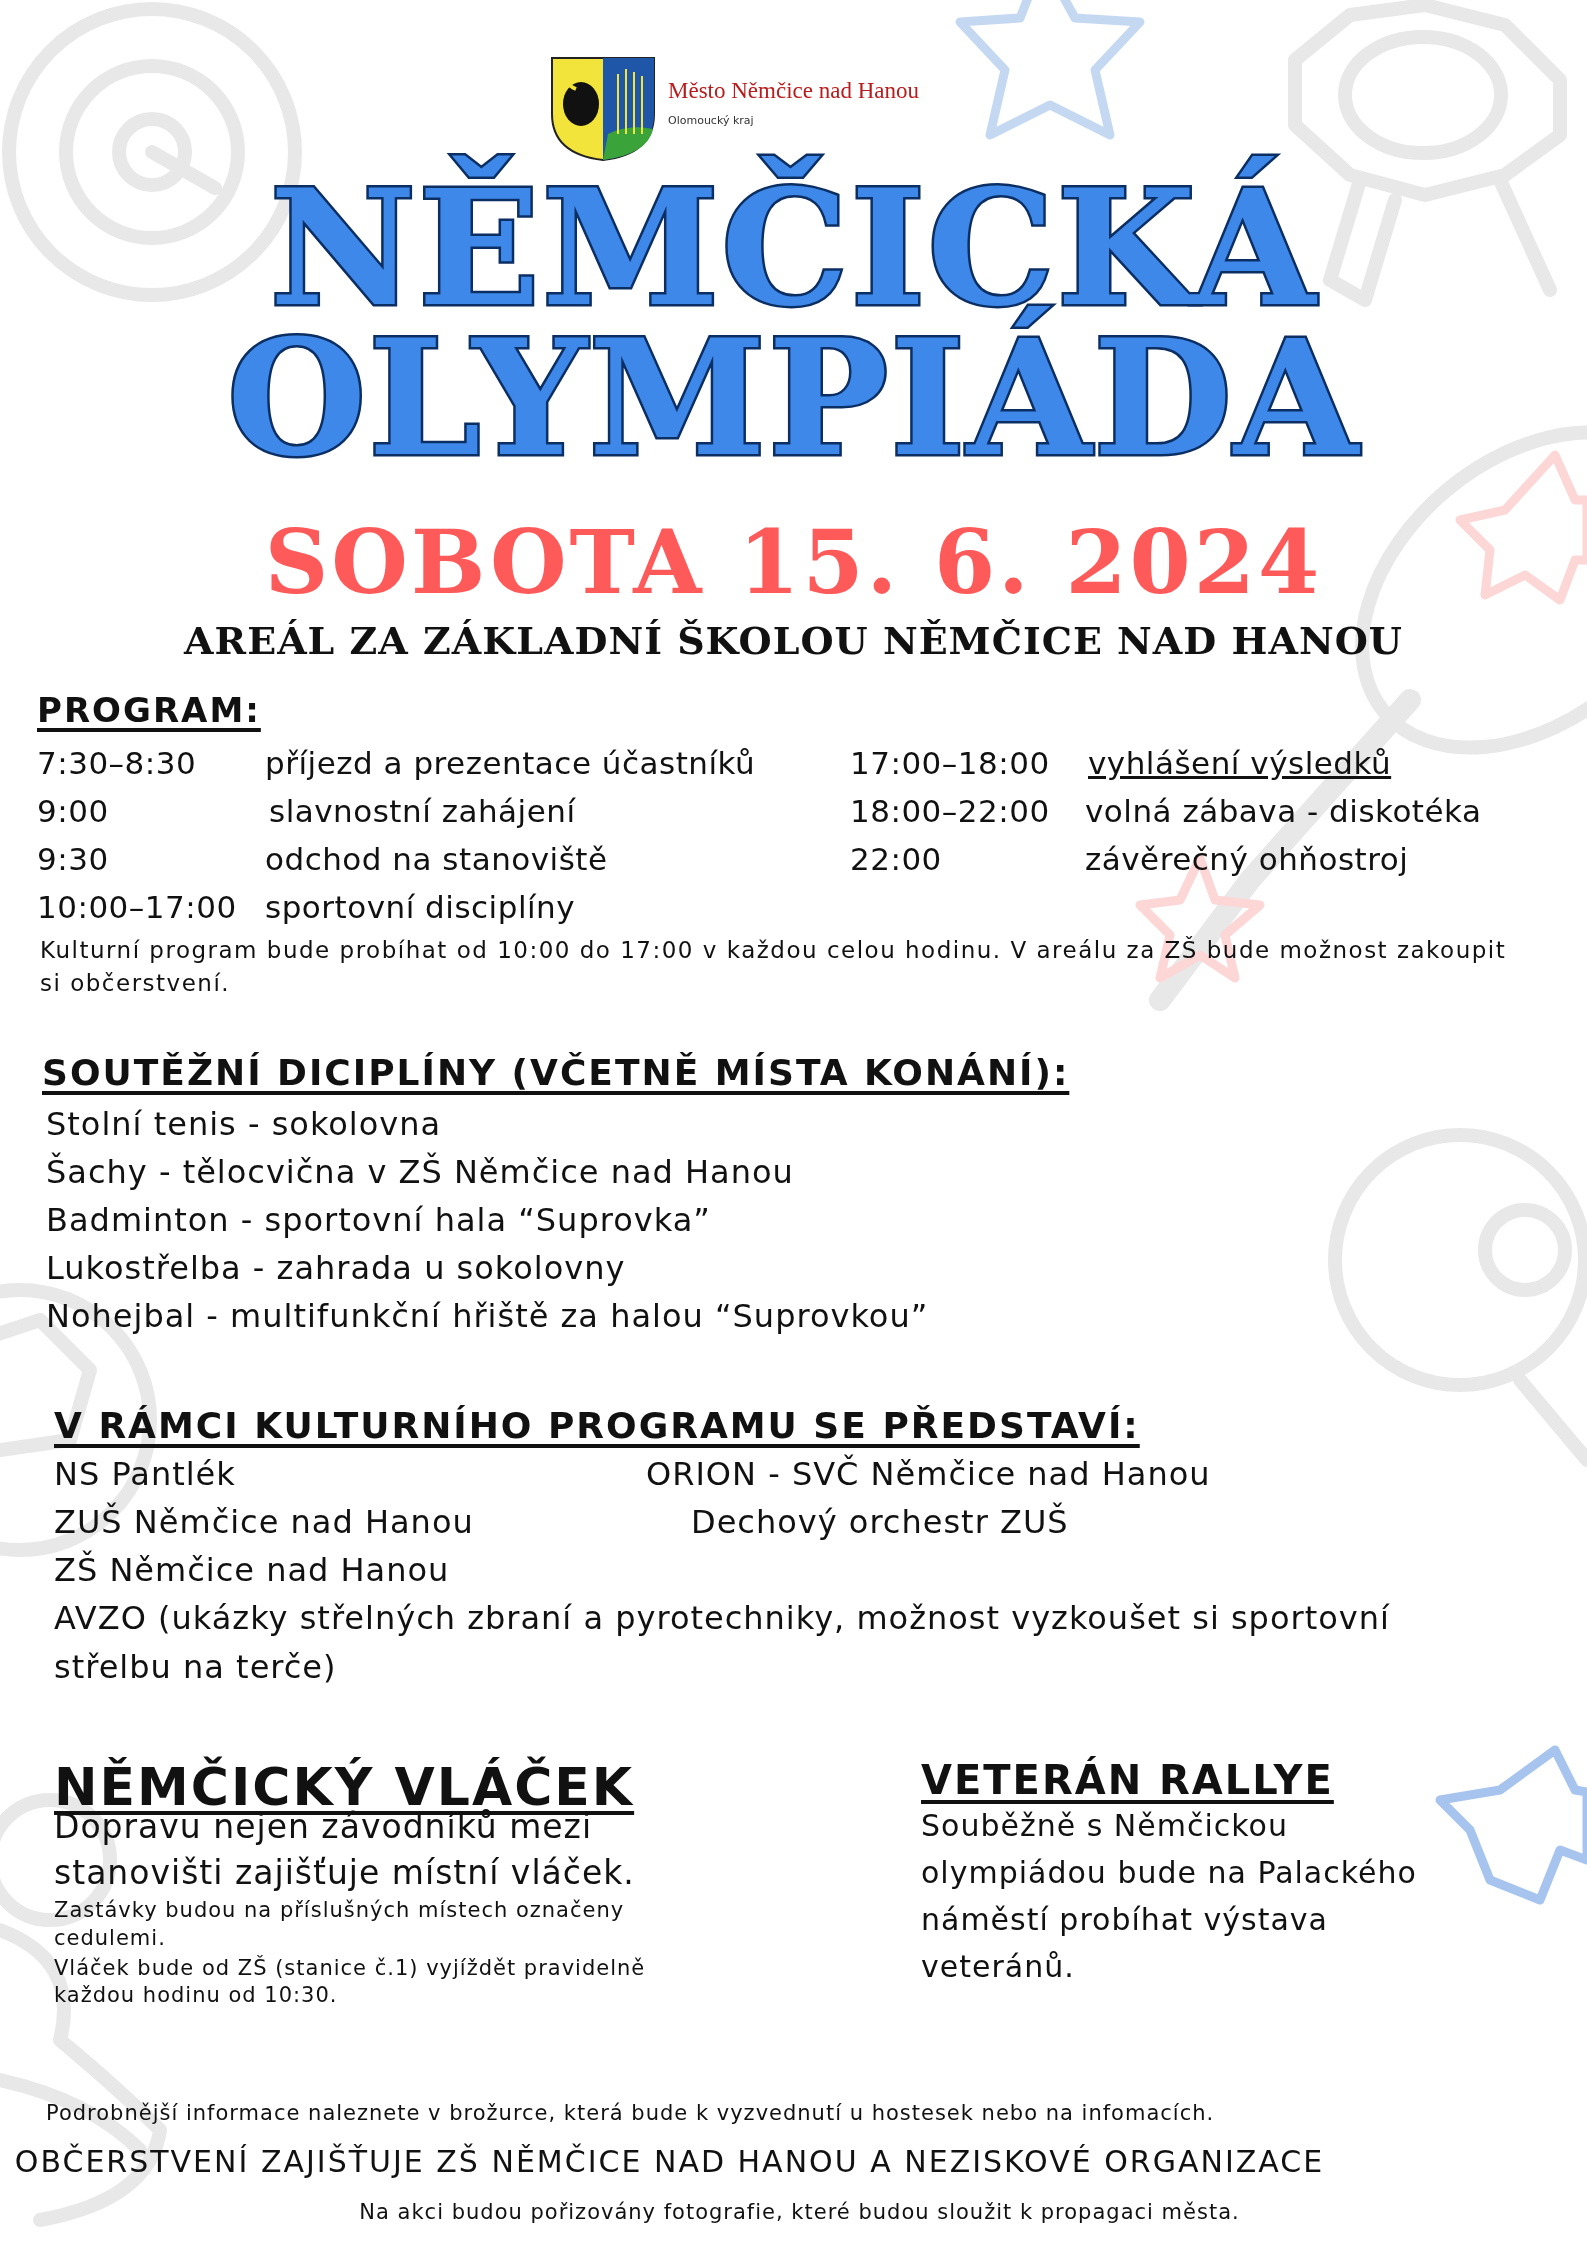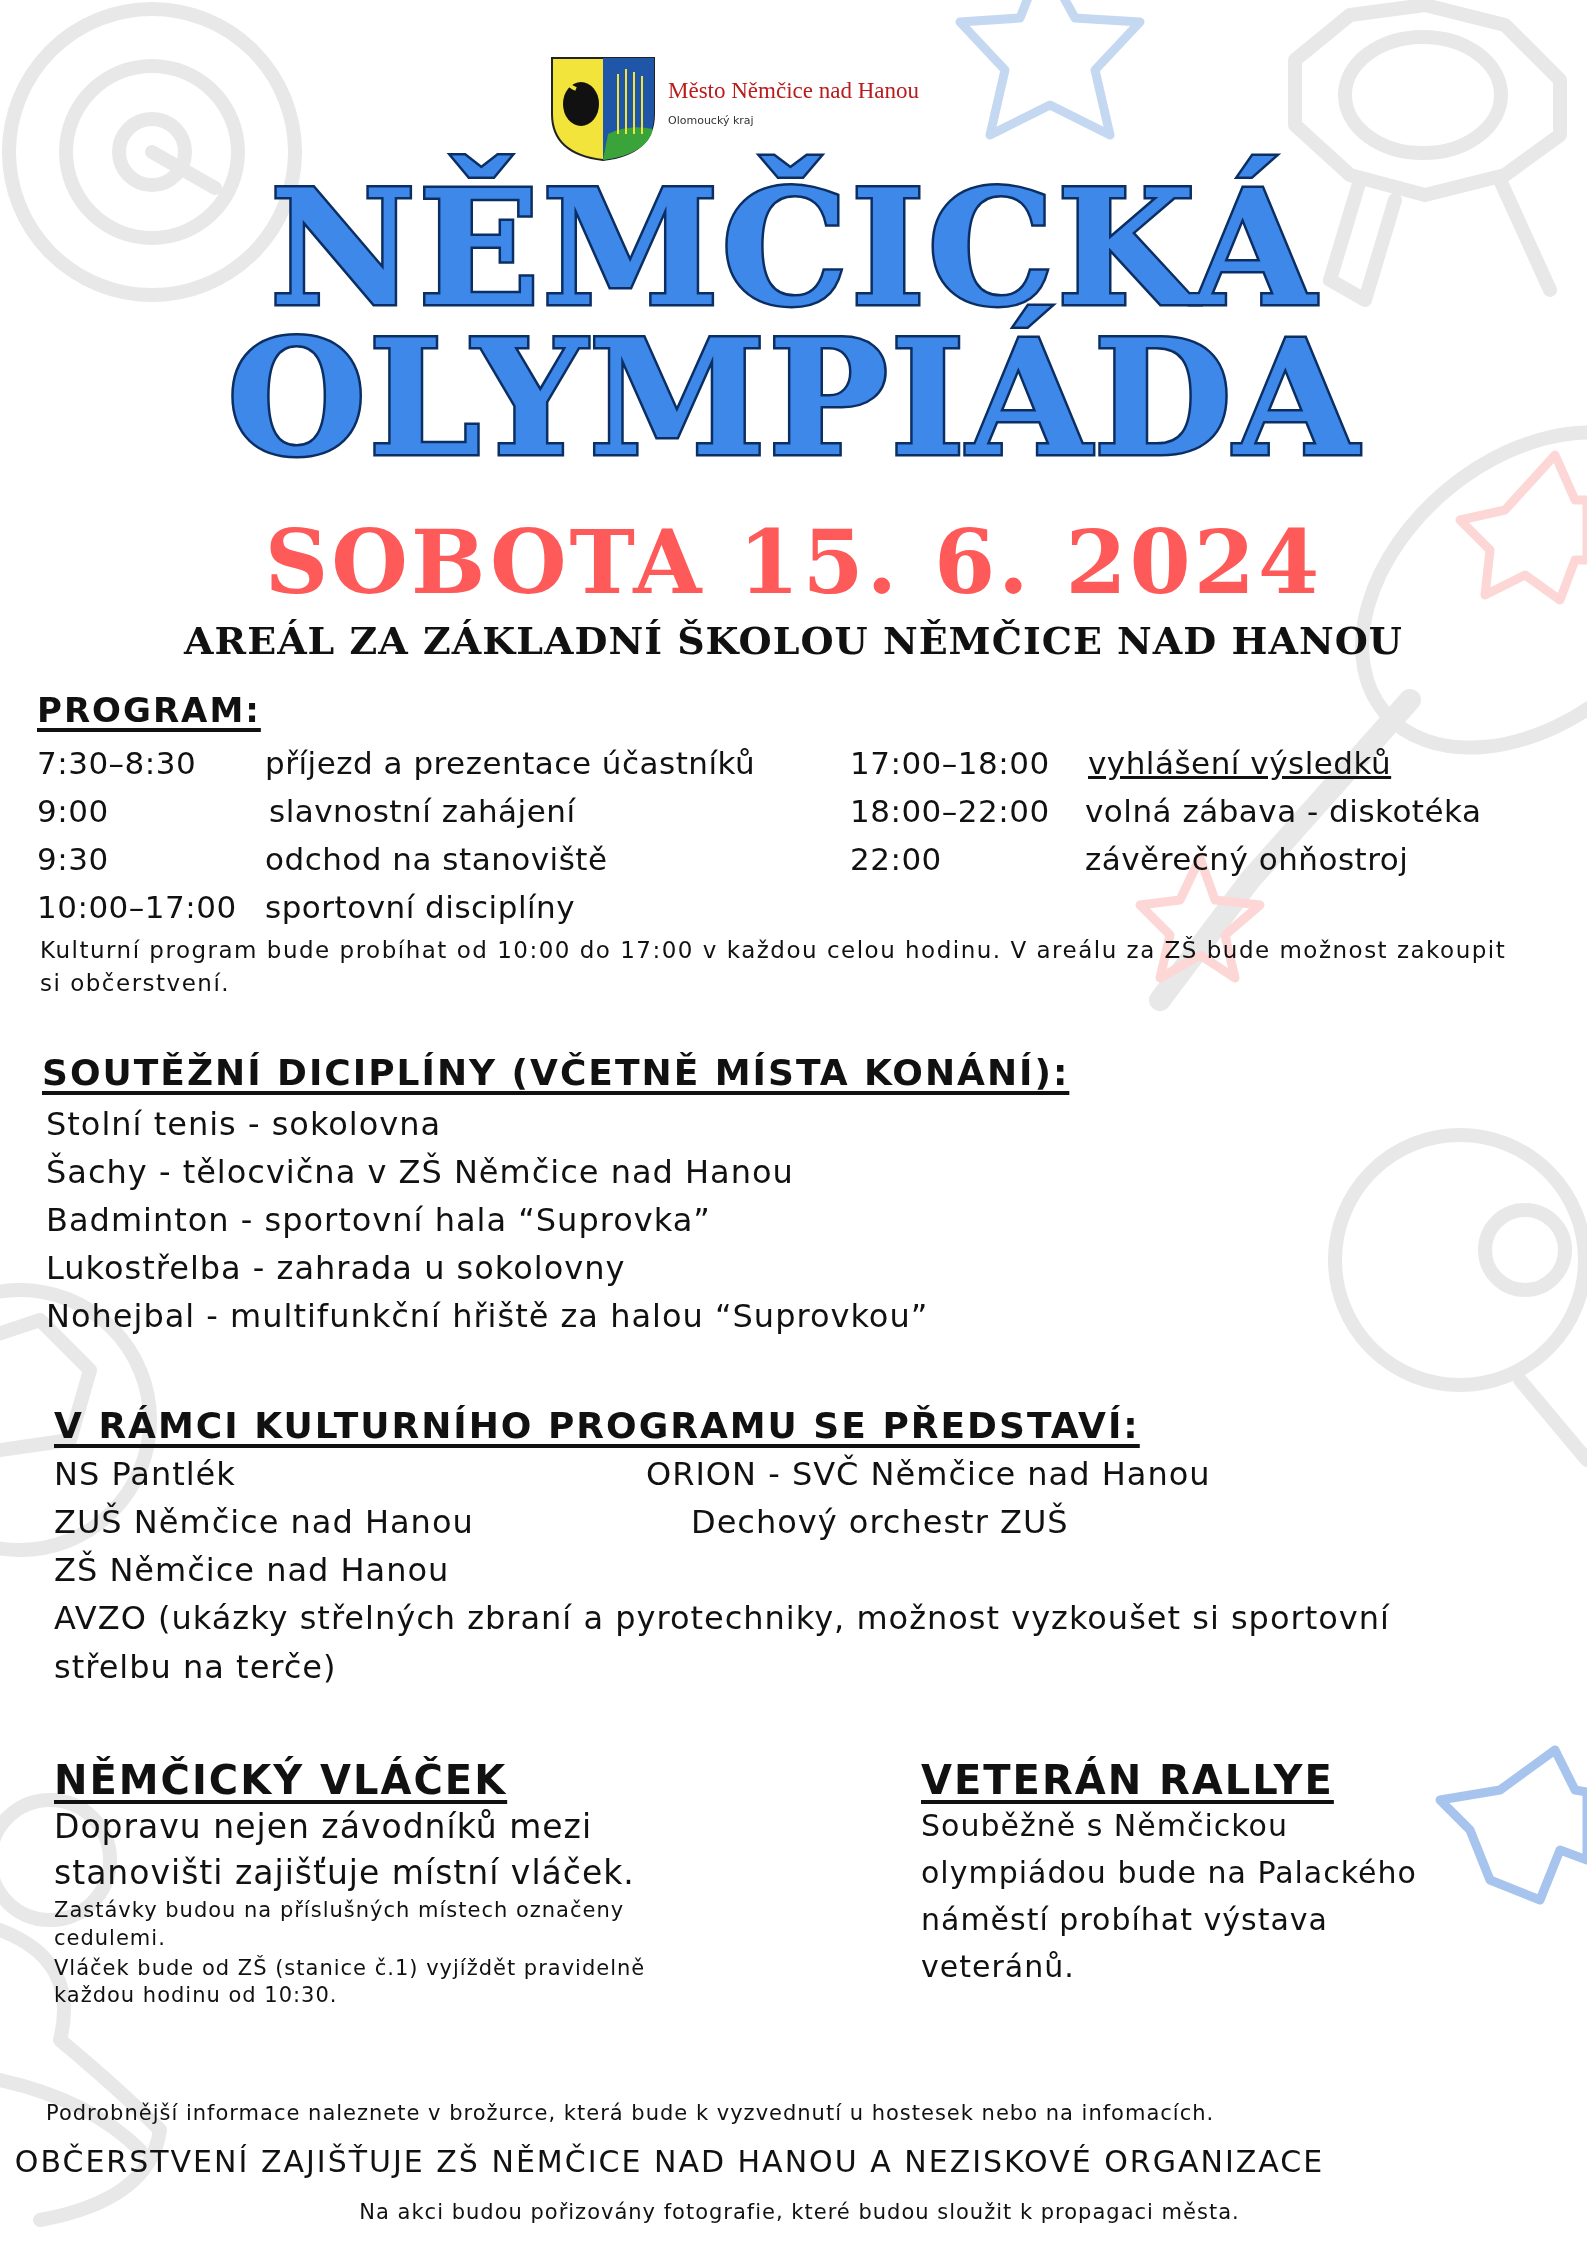--- a/index.html
+++ b/index.html
@@ -142,21 +142,21 @@
 
 <h2 class="sec" style="left:54px; top:1405px; font-size:36px;">V RÁMCI KULTURNÍHO PROGRAMU SE PŘEDSTAVÍ:</h2>
 <div class="txt list-item" style="left:54px; top:1455px;">NS Pantlék</div>
 <div class="txt list-item" style="left:54px; top:1503px;">ZUŠ Němčice nad Hanou</div>
 <div class="txt list-item" style="left:54px; top:1551px;">ZŠ Němčice nad Hanou</div>
 <div class="txt list-item" style="left:646px; top:1455px;">ORION - SVČ Němčice nad Hanou</div>
 <div class="txt list-item" style="left:651px; top:1503px;margin-left:40px;">Dechový orchestr ZUŠ</div>
 <div class="txt list-item" style="left:54px; top:1599px;">AVZO (ukázky střelných zbraní a pyrotechniky, možnost vyzkoušet si sportovní</div>
 <div class="txt list-item" style="left:54px; top:1648px;">střelbu na terče)</div>
 
-<h2 class="sec" style="left:54px; top:1757px; font-size:40px;">NĚMČICKÝ VLÁČEK</h2>
+<h2 class="sec" style="left:54px; top:1757px; font-size:52px;">NĚMČICKÝ VLÁČEK</h2>
 <div class="txt" style="left:54px; top:1807px; font-size:33px;">Dopravu nejen závodníků mezi</div>
 <div class="txt" style="left:54px; top:1853px; font-size:33px;">stanovišti zajišťuje místní vláček.</div>
 <div class="txt" style="left:54px; top:1898px; font-size:21px;">Zastávky budou na příslušných místech označeny</div>
 <div class="txt" style="left:54px; top:1926px; font-size:21px;">cedulemi.</div>
 <div class="txt" style="left:54px; top:1956px; font-size:21px;">Vláček bude od ZŠ (stanice č.1) vyjíždět pravidelně</div>
 <div class="txt" style="left:54px; top:1983px; font-size:21px;text-align:center;">každou hodinu od 10:30.</div>
 
 <h2 class="sec" style="left:921px; top:1757px; font-size:40px;">VETERÁN RALLYE</h2>
 <div class="txt" style="left:921px; top:1808px; font-size:30px;">Souběžně s Němčickou</div>
 <div class="txt" style="left:921px; top:1855px; font-size:30px;">olympiádou bude na Palackého</div>

